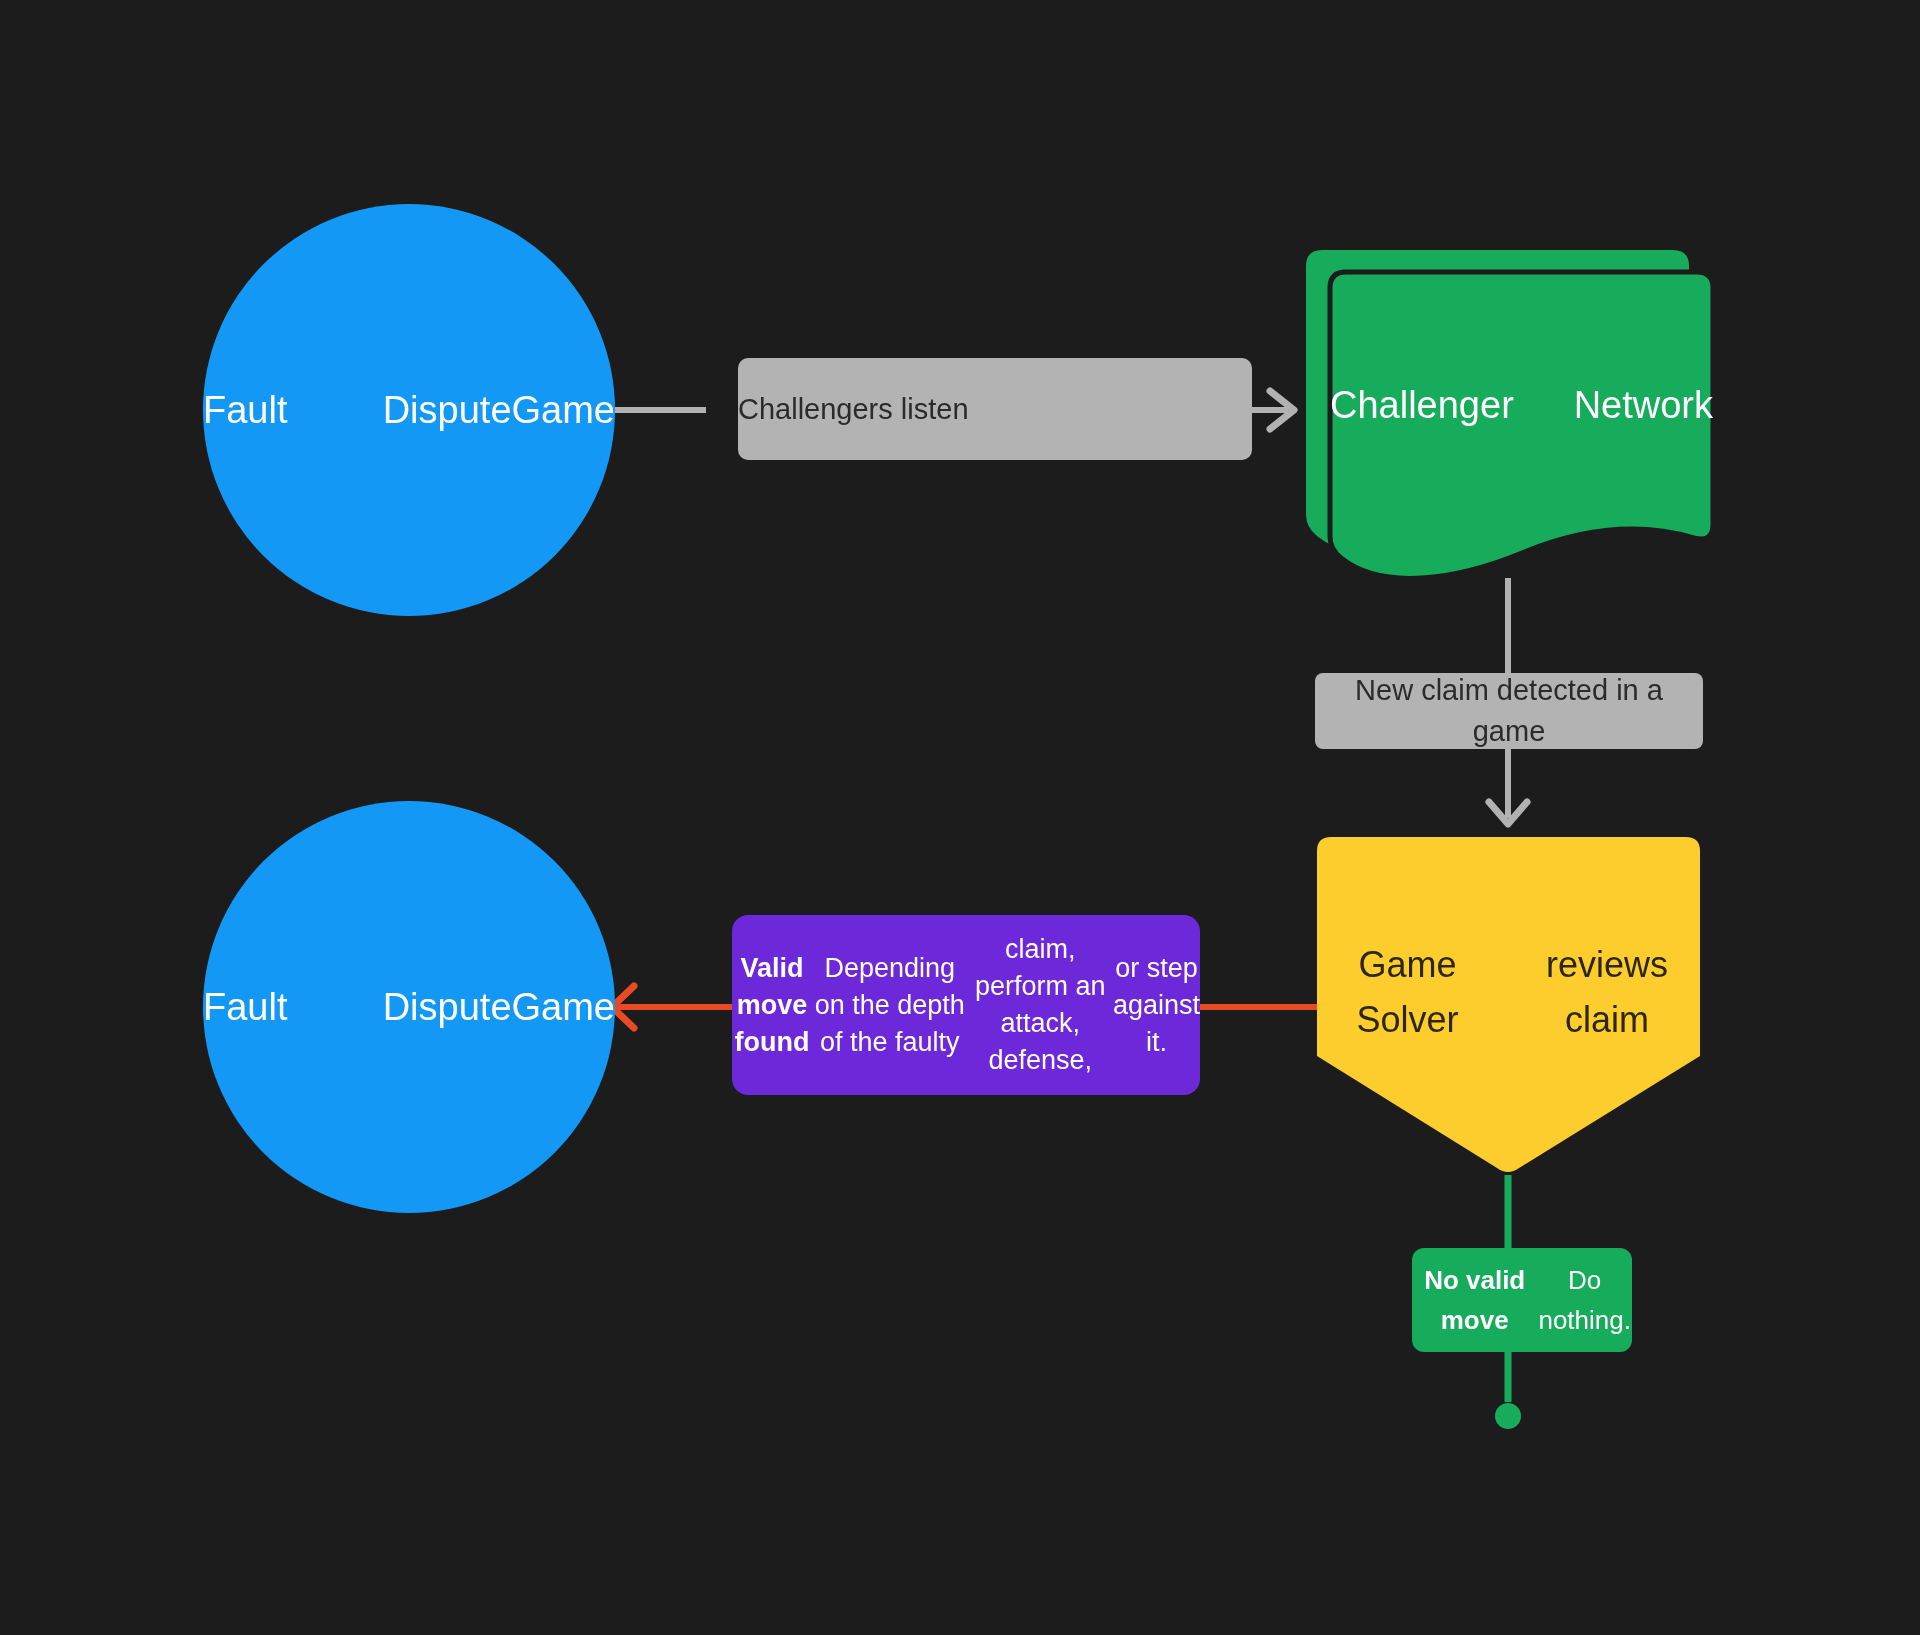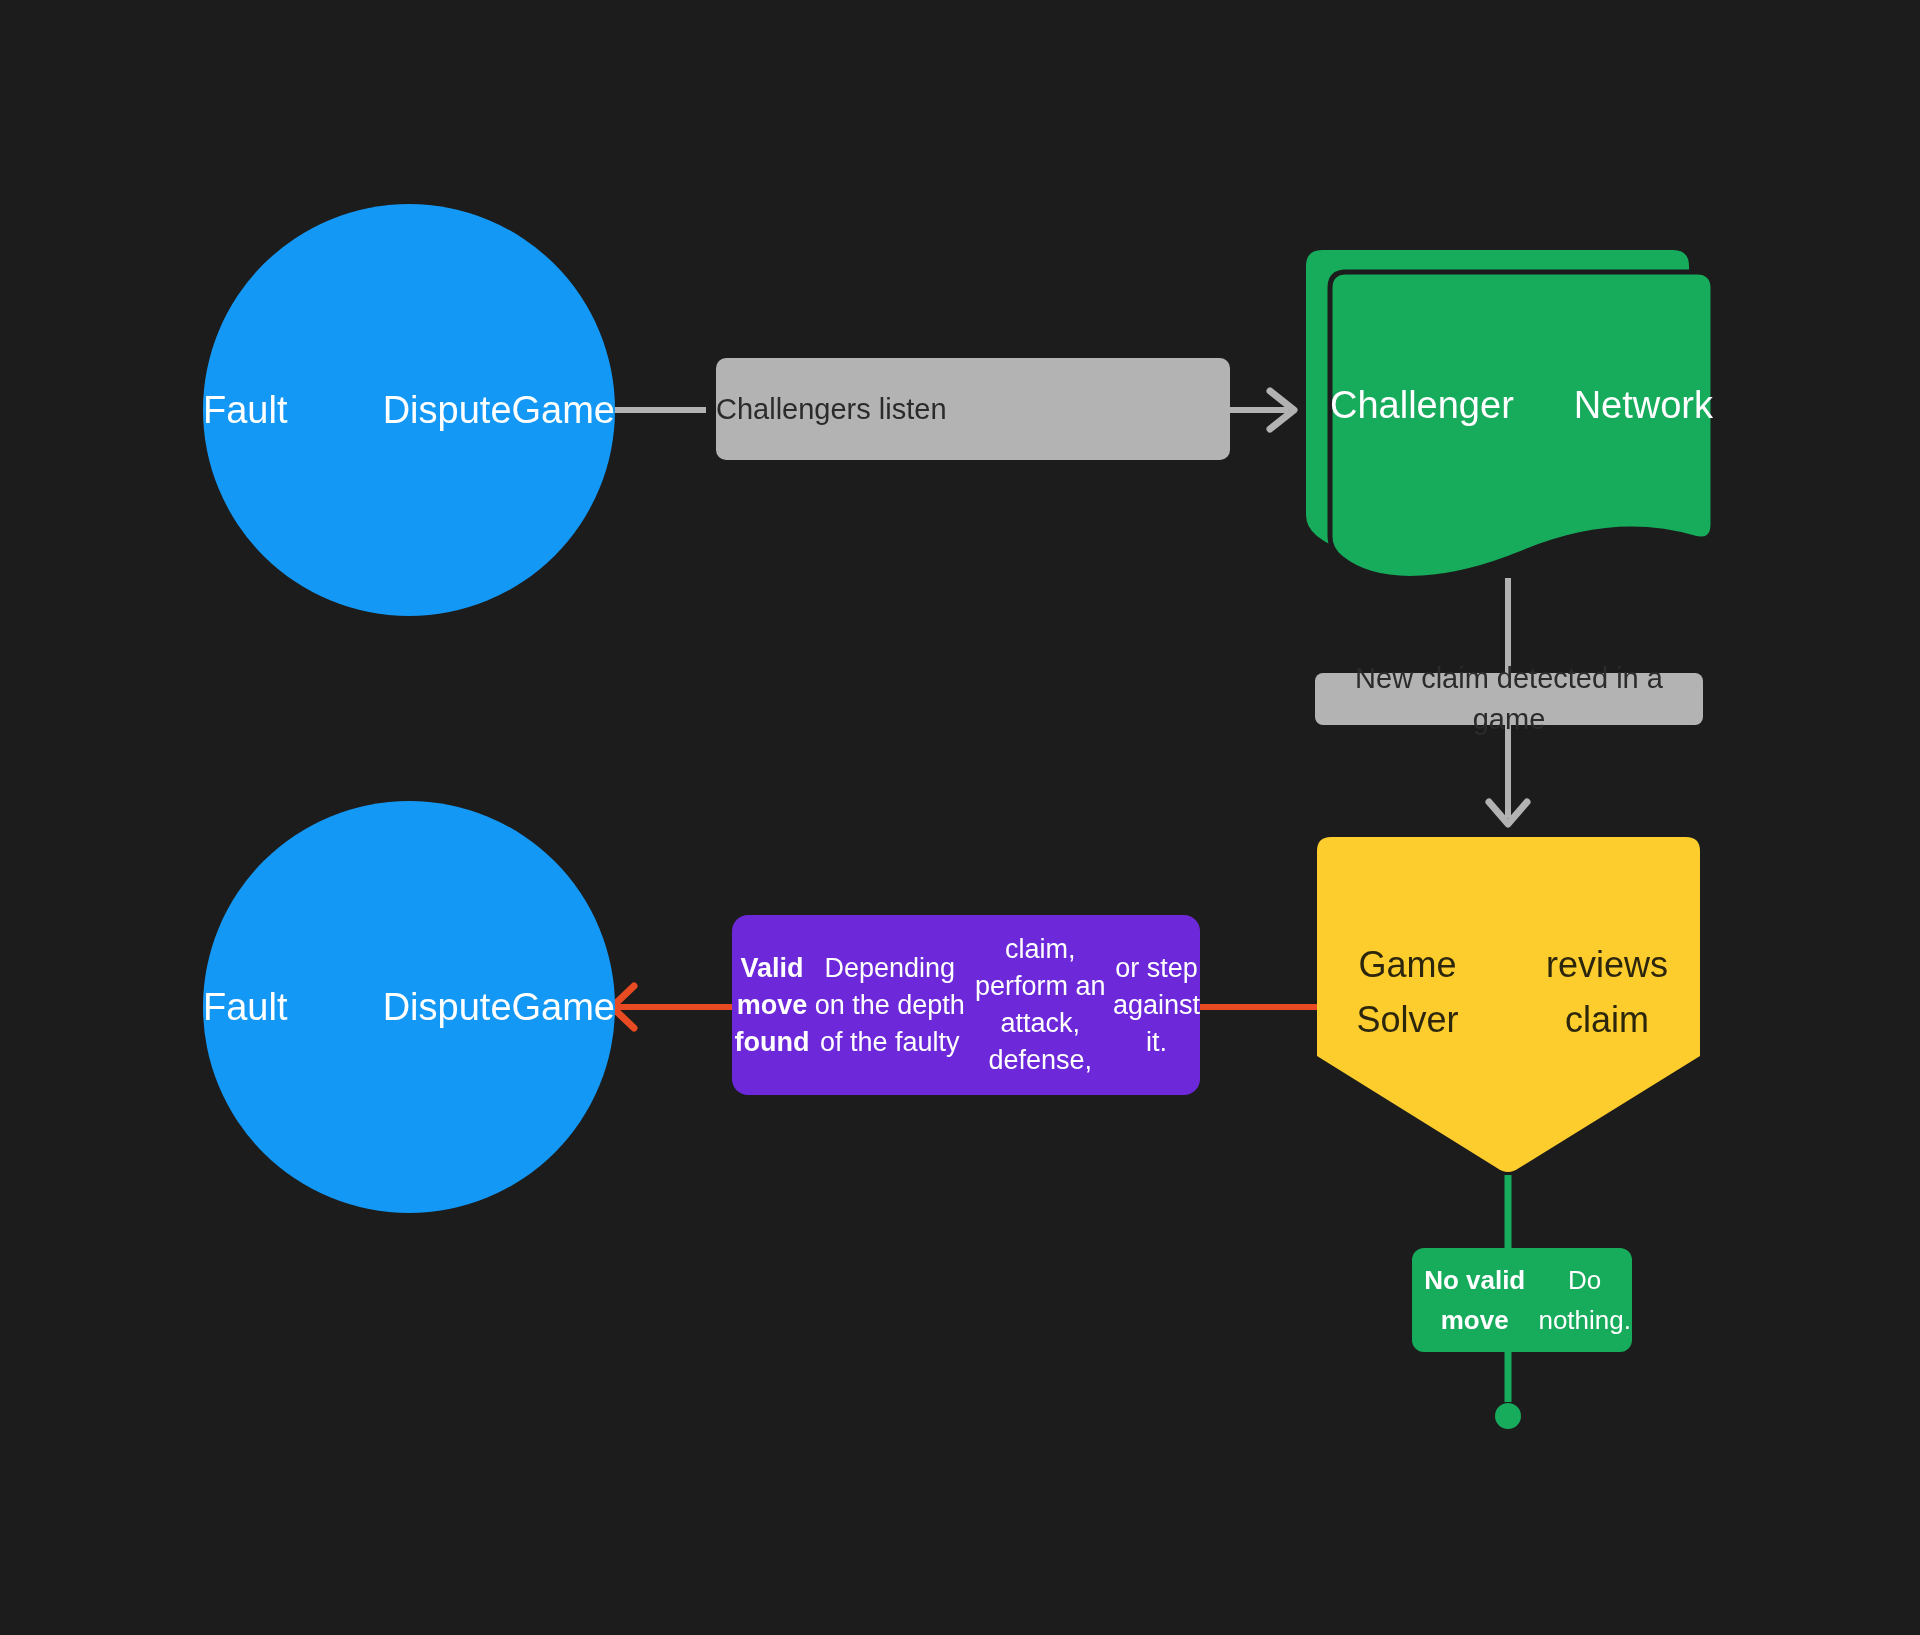--- a/index.html
+++ b/index.html
@@ -133,25 +133,25 @@
   <div class="abs center-col shape-text-green" style="left:1330px; top:272px; width:383px; height:266px;">
     <span class="line-span">Challenger</span>
     <span class="line-span">Network</span>
   </div>
 
   <div class="abs center-col shape-text-yellow" style="left:1317px; top:847px; width:383px; height:290px;gap:16px;">
     <span class="line-span">Game Solver</span>
     <span class="line-span">reviews claim</span>
   </div>
 
-  <div class="abs center-col gray-label" style="left:716px; top:358px; width:514px; height:102px;">
+  <div class="abs center-col gray-label" style="left:738px; top:358px; width:514px; height:102px;">
     <span class="line-span">Challengers listen</span>
   </div>
 
-  <div class="abs center-col gray-label" style="left:1315px; top:673px; width:388px; height:52px; border-radius:8px;">
+  <div class="abs center-col gray-label" style="left:1315px; top:673px; width:388px; height:76px; border-radius:8px;">
     <span class="line-span">New claim detected in a game</span>
   </div>
 
   <div class="abs center-col red-box" style="left:732px; top:915px; width:468px; height:180px;">
     <span class="line-span box-title">Valid move found</span>
     <span class="line-span">Depending on the depth of the faulty</span>
     <span class="line-span">claim, perform an attack, defense,</span>
     <span class="line-span">or step against it.</span>
   </div>
 

